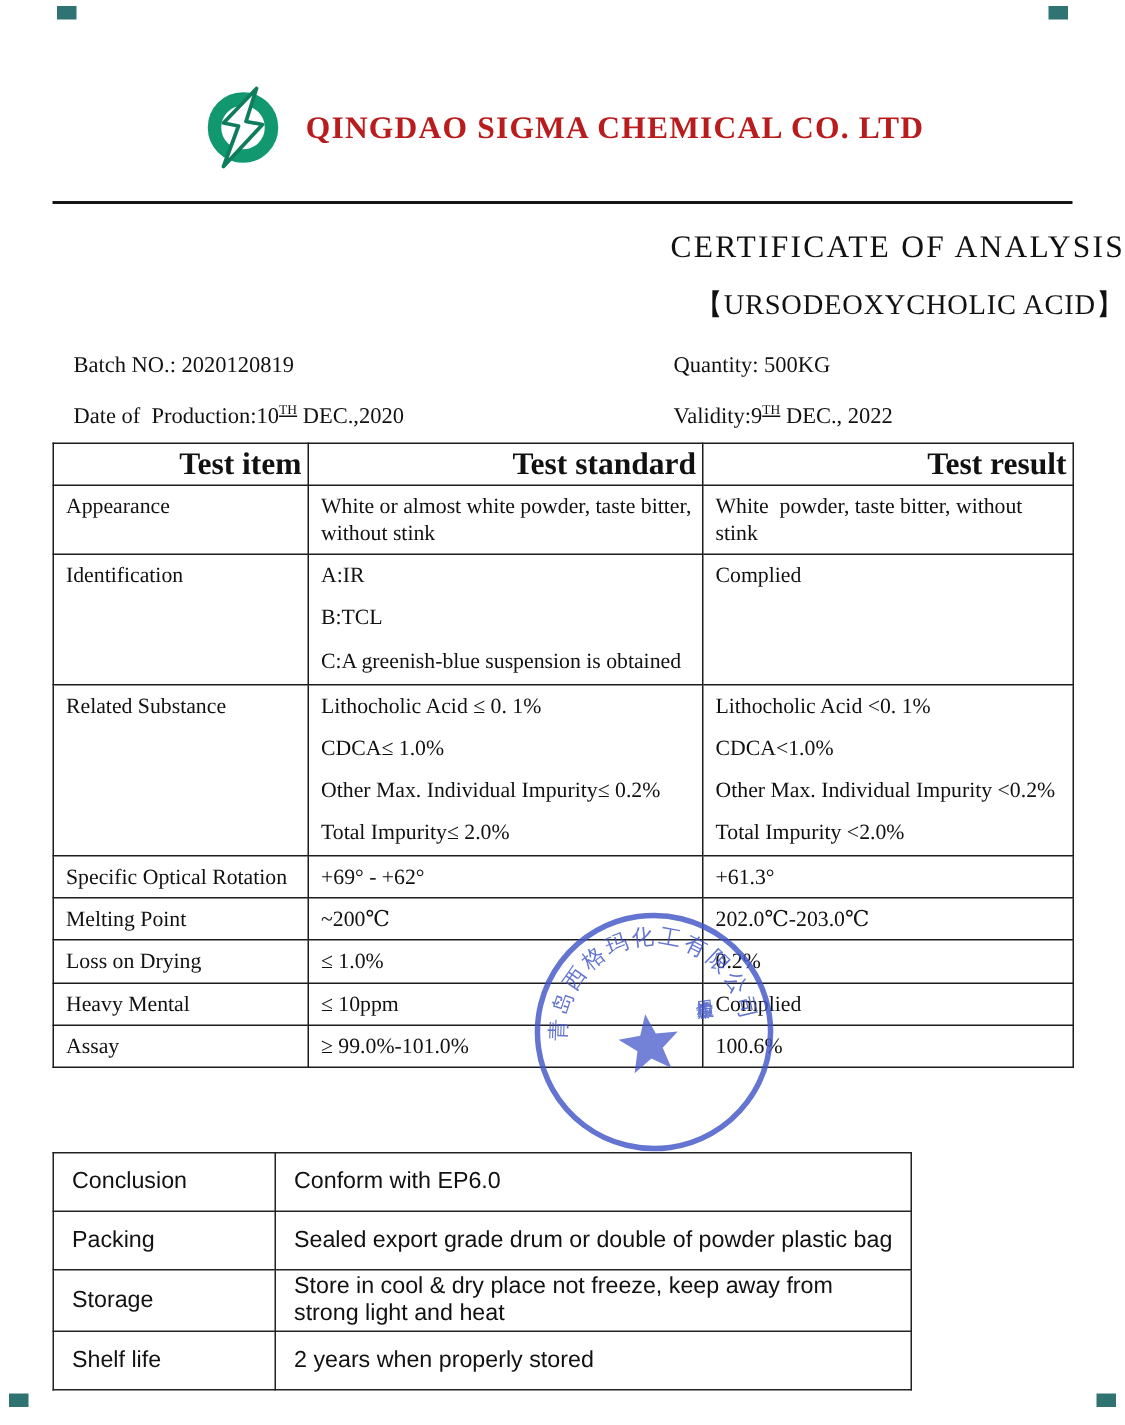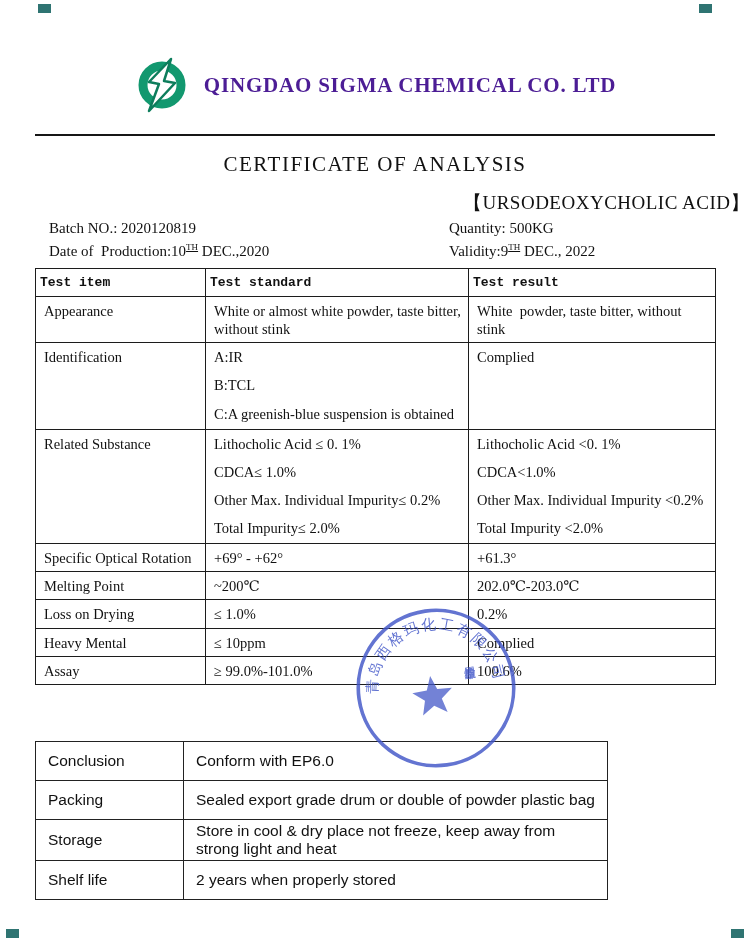--- a/index.html
+++ b/index.html
@@ -6,35 +6,35 @@
   .page{position:relative;width:750px;height:950px;background:#fff;overflow:hidden;
         font-family:"Liberation Serif","DejaVu Serif",serif;color:#111;}
   .corner{position:absolute;width:13px;height:9px;background:#2f7472;}
   .corner-tl{left:38px;top:4px;}
   .corner-tr{left:699px;top:4px;}
   .corner-bl{left:6px;top:929px;}
   .corner-br{left:731px;top:929px;}
 
   .brand{display:flex;align-items:center;justify-content:center;gap:14px;margin-top:56px;height:58px;}
   .logo{width:56px;height:56px;flex:0 0 auto;}
-  .company{font-size:21px;font-weight:bold;letter-spacing:.8px;color:#4c1d95;}
+  .company{font-size:21px;font-weight:bold;letter-spacing:.8px;color:#b91c1c;}
 
   .rule{height:2px;background:#161616;margin:20px 35px 0 35px;}
 
-  .title{margin:16px 0 0 0;text-align:center;font-size:21px;font-weight:normal;letter-spacing:1.5px;}
+  .title{margin:16px 0 0 0;text-align:right;font-size:21px;font-weight:normal;letter-spacing:1.5px;}
   .product{margin:13px 0 0 0;text-align:right;font-size:19px;font-weight:normal;letter-spacing:.5px;}
 
-  .meta{margin:4px 35px 0 35px;display:grid;grid-template-columns:400px 1fr;row-gap:5px;
+  .meta{margin:20px 35px 0 35px;display:grid;grid-template-columns:400px 1fr;row-gap:15px;
         font-size:15px;padding-left:14px;white-space:pre-wrap;}
   .meta sup{font-size:9px;vertical-align:super;text-decoration:underline;}
 
   table{border-collapse:collapse;table-layout:fixed;}
   .coa{width:680px;margin:8px 35px 0 35px;font-size:14.5px;}
   .coa col.c1{width:170px;} .coa col.c2{width:263px;} .coa col.c3{width:247px;}
-  .coa th{border:1px solid #1c1c1c;font-size:13px;font-weight:bold;text-align:left;height:25px;padding:1px 4px;font-family:Liberation Mono, monospace;}
+  .coa th{border:1px solid #1c1c1c;font-size:21px;font-weight:bold;text-align:right;height:25px;padding:1px 4px;}
   .coa td{border:1px solid #1c1c1c;vertical-align:top;padding:5px 6px 4px 8px;}
   .cell-line{line-height:1.25;white-space:pre-wrap;}
   .coa tr.spaced .cell-line{margin-bottom:10px;}
   .coa tr.spaced .cell-line:last-child{margin-bottom:2px;}
 
   .summary{width:573px;margin:56px 35px 0 35px;font-family:"Liberation Sans","DejaVu Sans",sans-serif;font-size:15.5px;}
   .summary col.s1{width:148px;}
   .summary td{border:1px solid #222;height:34px;vertical-align:middle;padding:2px 8px 2px 12px;}
 
   .stamp{position:absolute;left:352px;top:604px;width:168px;height:168px;opacity:.82;

